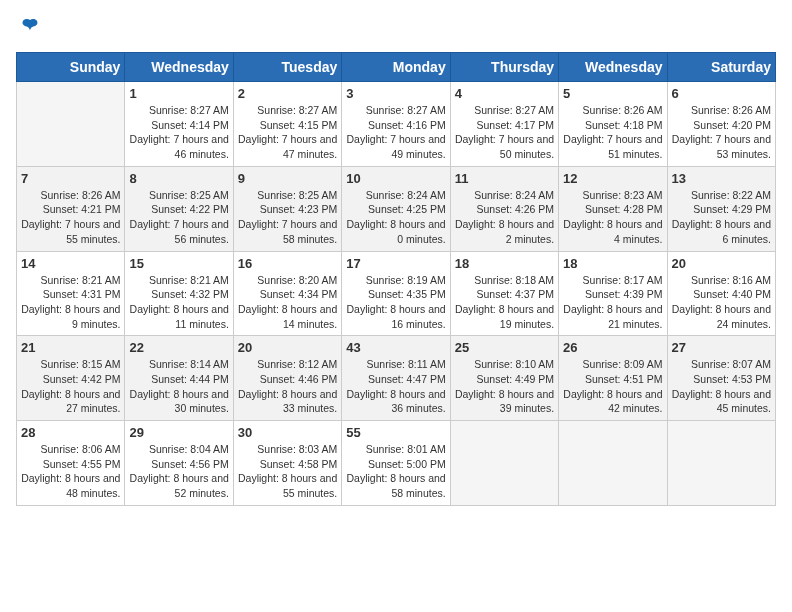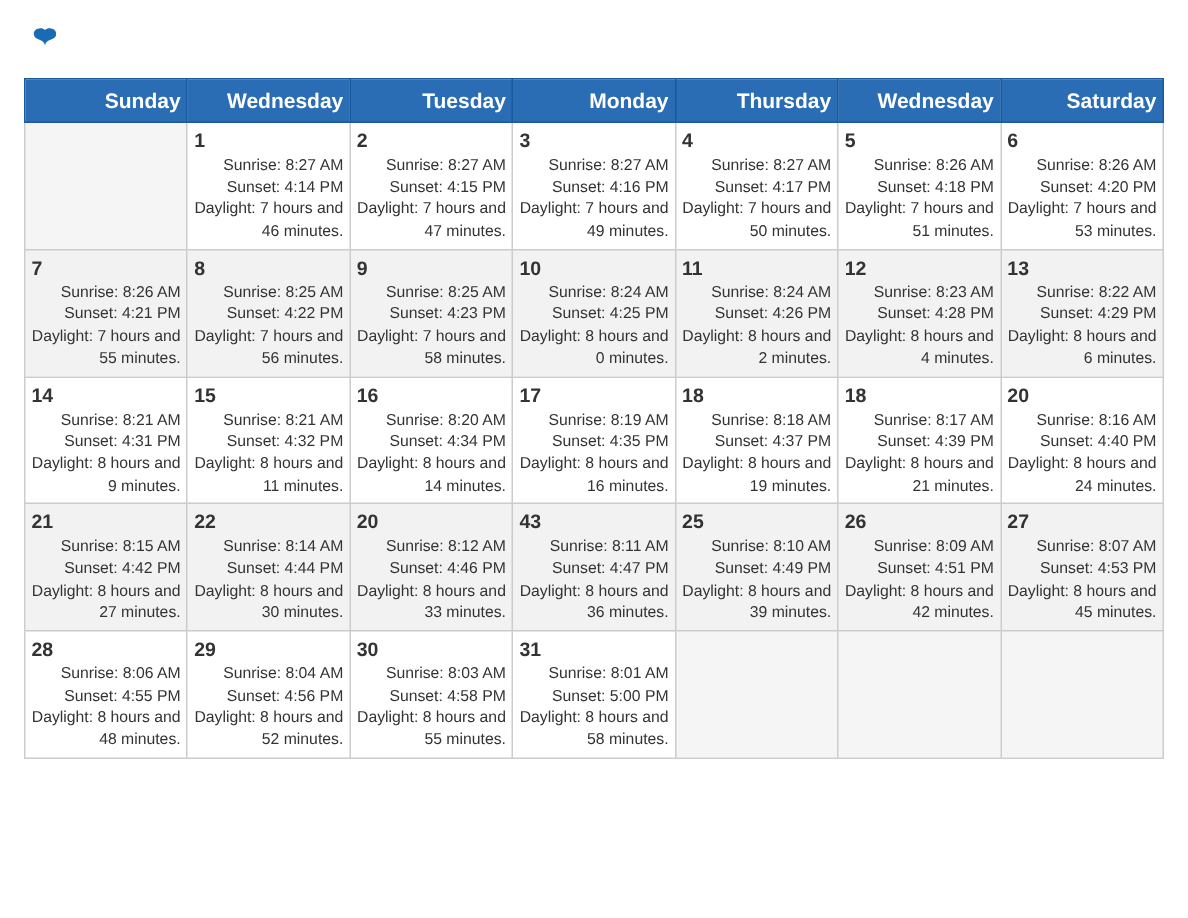--- a/index.html
+++ b/index.html
@@ -255,21 +255,21 @@
         </td>
         <td>
           <span class="day-num">29</span>
           <div class="day-info">Sunrise: 8:04 AM<br>Sunset: 4:56 PM<br>Daylight: 8 hours and 52 minutes.</div>
         </td>
         <td>
           <span class="day-num">30</span>
           <div class="day-info">Sunrise: 8:03 AM<br>Sunset: 4:58 PM<br>Daylight: 8 hours and 55 minutes.</div>
         </td>
         <td>
-          <span class="day-num">31</span>
+          <span class="day-num">55</span>
           <div class="day-info">Sunrise: 8:01 AM<br>Sunset: 5:00 PM<br>Daylight: 8 hours and 58 minutes.</div>
         </td>
         <td class="empty"></td>
         <td class="empty"></td>
         <td class="empty"></td>
       </tr>
     </tbody>
 </table>
 
 </body></html>

